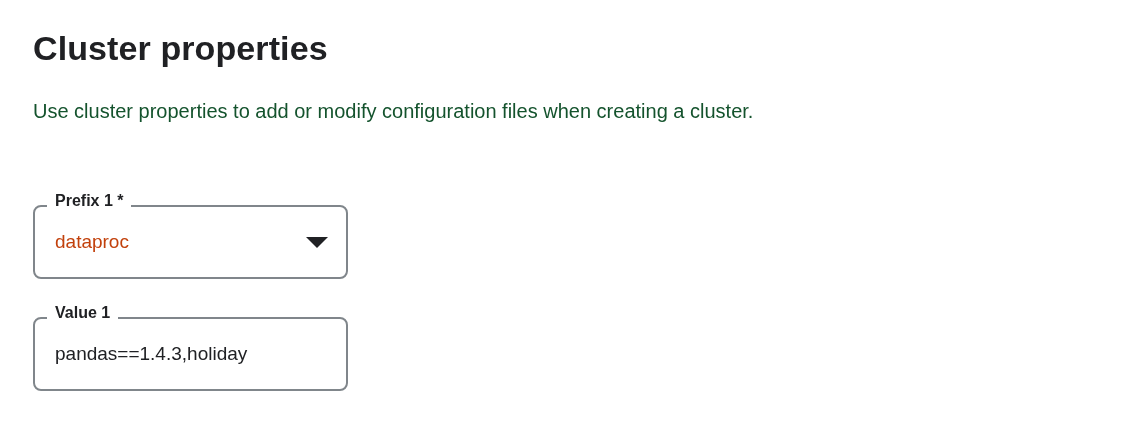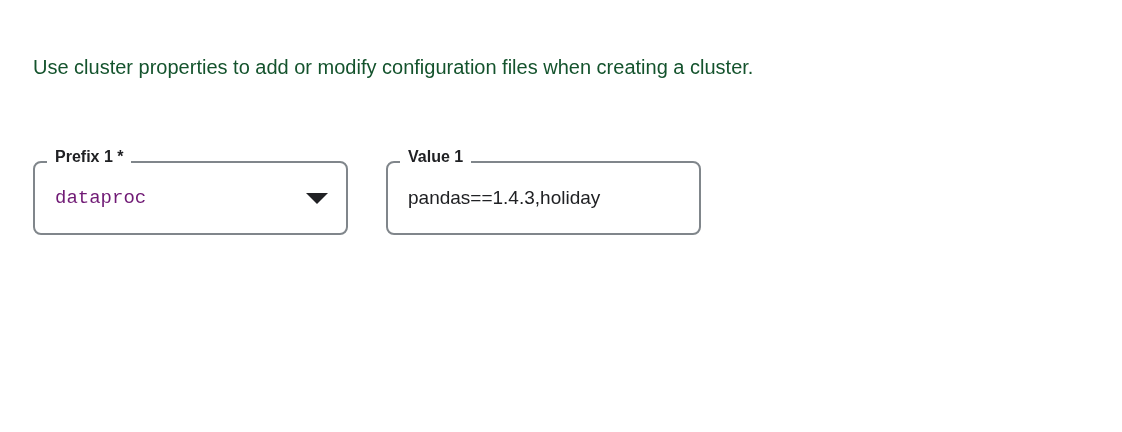--- a/index.html
+++ b/index.html
@@ -24,20 +24,21 @@
     line-height: 26px;
     font-weight: 400;
     color: #14532d;
   }
 
   .fields-row {
     margin-top: 81px;
     display: flex;
     gap: 38px;
     align-items: flex-start;
+    flex-direction: column;
   }
   .field-box {
     position: relative;
     width: 315px;
     height: 74px;
     border: 2px solid #80868b;
     border-radius: 8px;
     background: #ffffff;
     display: flex;
     align-items: center;
@@ -50,24 +51,23 @@
     background: #ffffff;
     padding: 0 8px;
     font-size: 16px;
     line-height: 20px;
     font-weight: 700;
     color: #202124;
     white-space: nowrap;
   }
   .field-value {
     font-size: 19px;
-    color: #701a75;
+    color: #c2410c;
     white-space: nowrap;
     overflow: hidden;
-    font-family: Liberation Mono, monospace;
   }
   .field-input {
     border: none;
     outline: none;
     width: 100%;
     font-family: "Liberation Sans", "DejaVu Sans", sans-serif;
     font-size: 19px;
     color: #202124;
     background: transparent;
     padding: 0;
@@ -118,20 +118,21 @@
     border-radius: 1px;
   }
   .plus-icon::before { left: 0; top: 11.5px; width: 26px; height: 3px; }
   .plus-icon::after  { left: 11.5px; top: 0; width: 3px; height: 26px; }
 </style>
 </head>
 <body>
 
 <div class="section">
 
+  <h1 class="page-title">Cluster properties</h1>
 
   <p class="page-desc">Use cluster properties to add or modify configuration files when creating a cluster.</p>
 
   <div class="fields-row">
 
     <div class="field-box select-box">
       <span class="field-label">Prefix 1 *</span>
       <span class="field-value">dataproc</span>
       <span class="caret"></span>
     </div>

